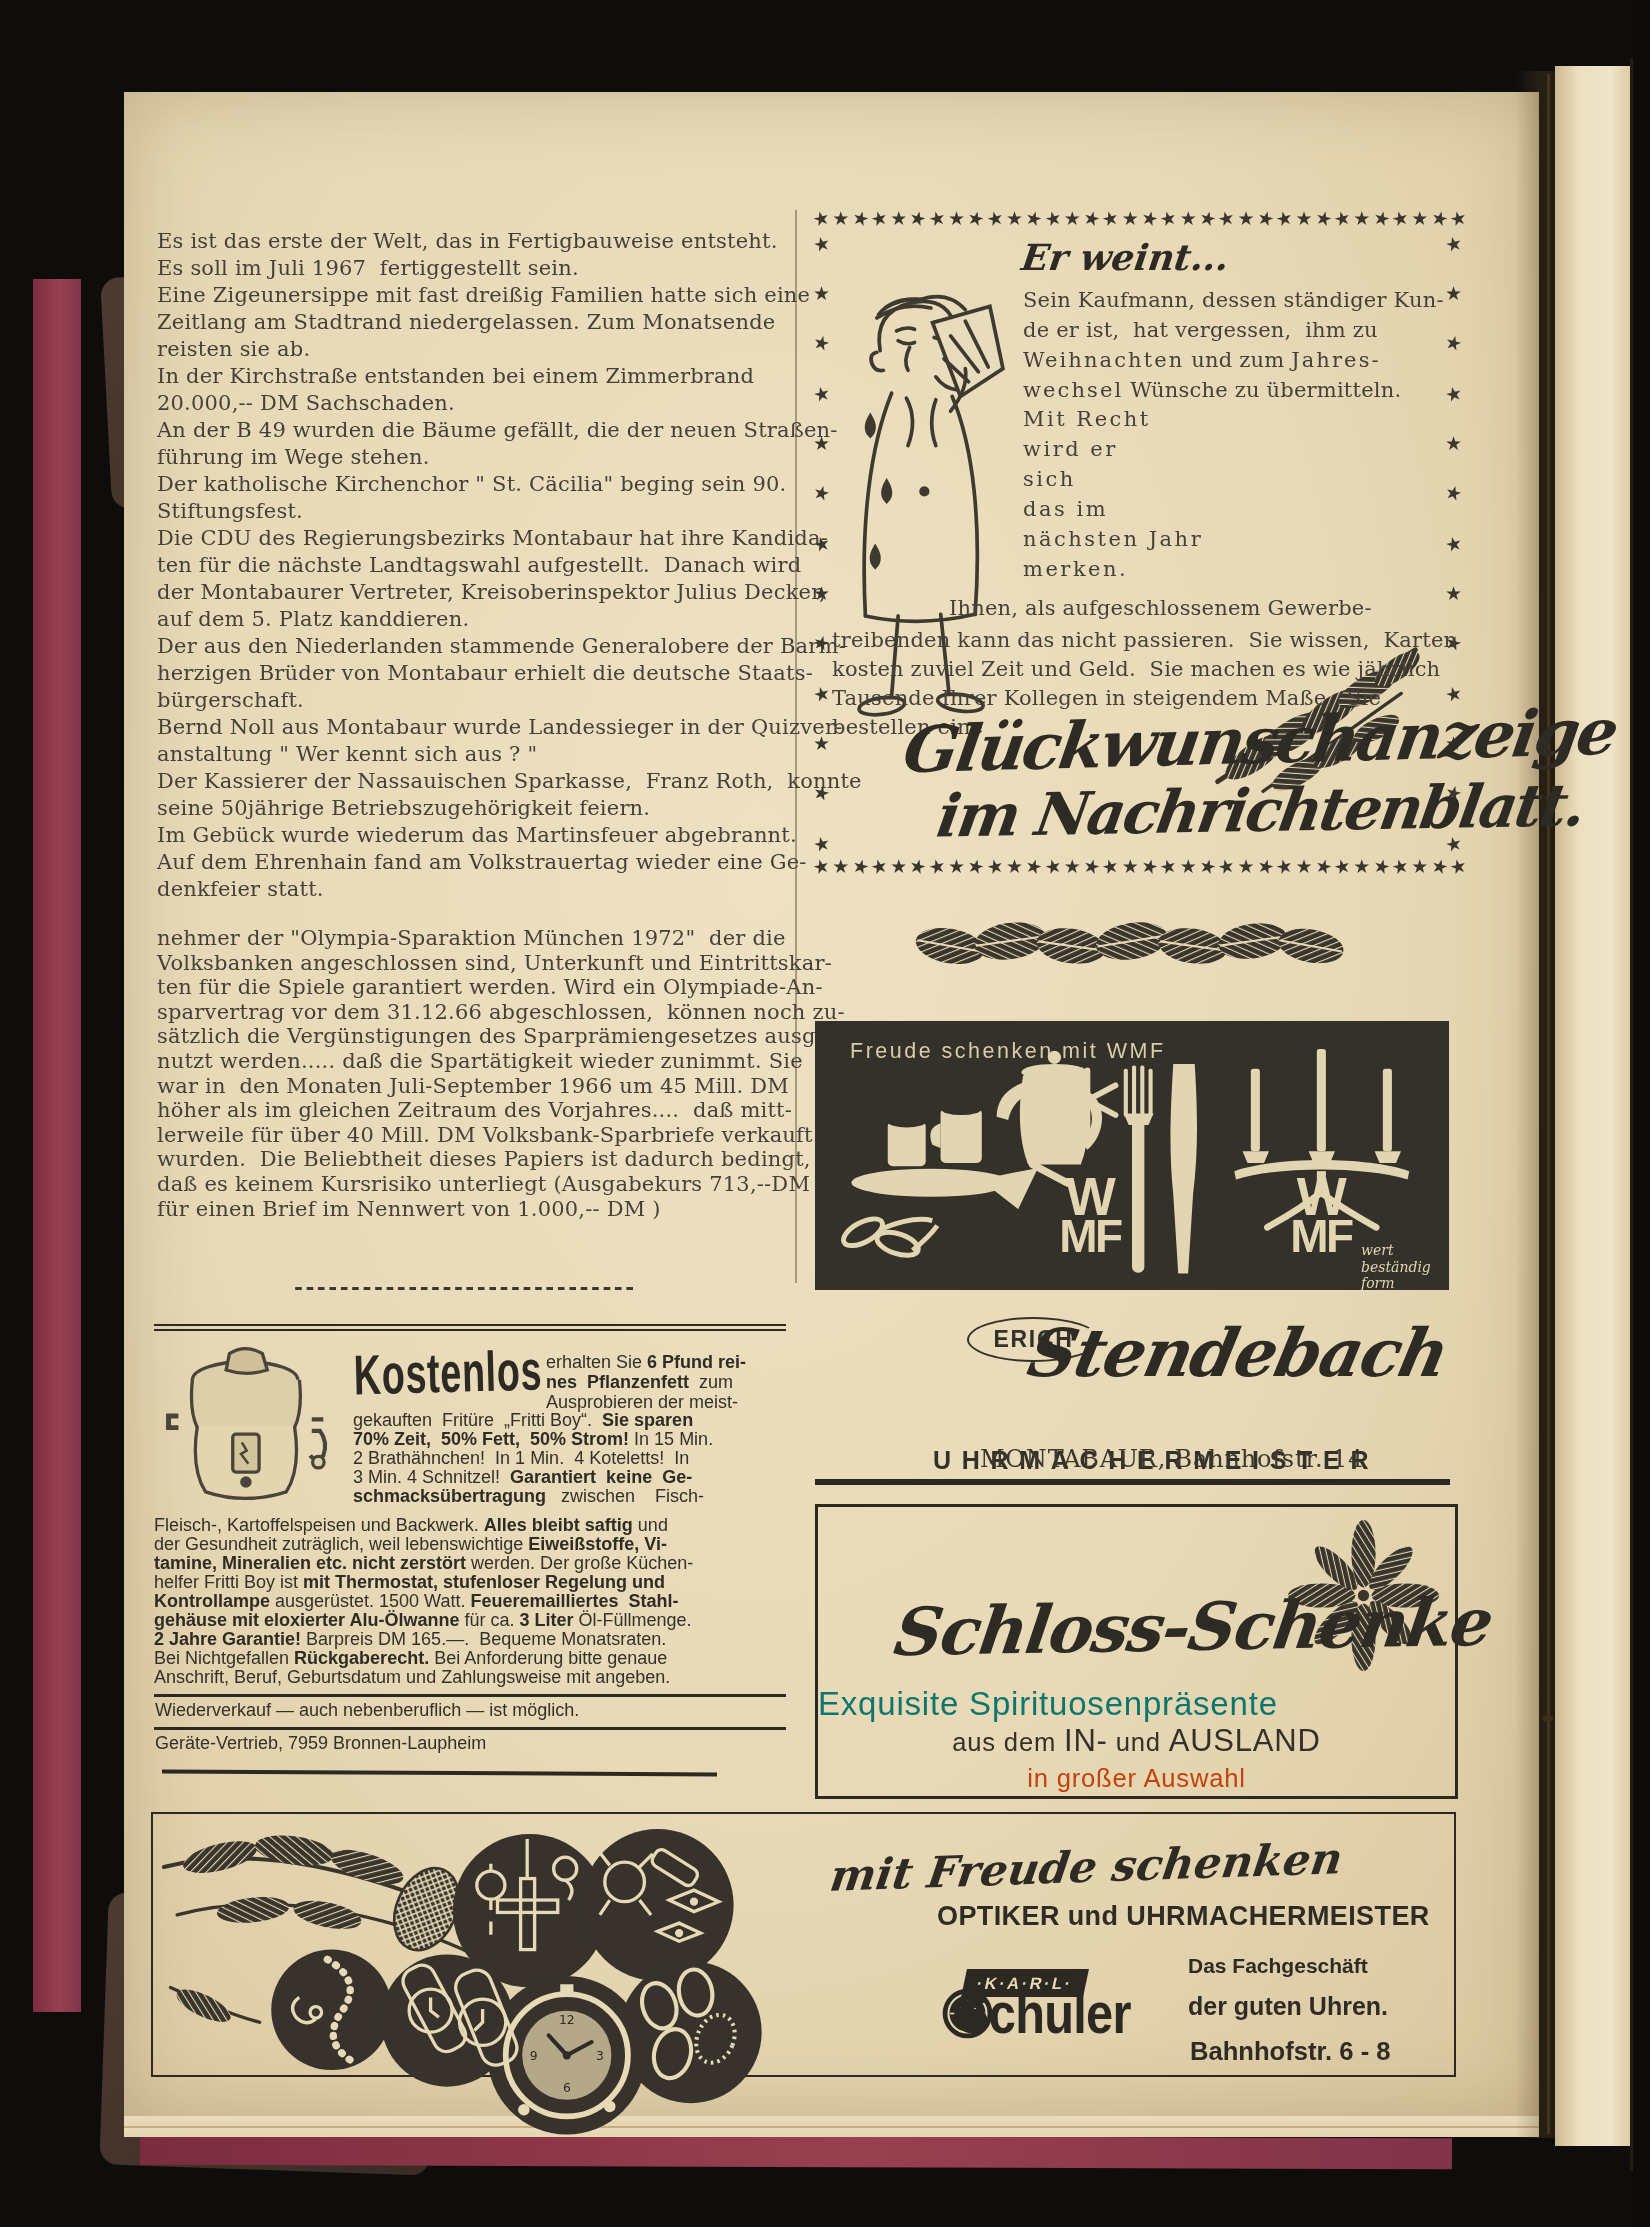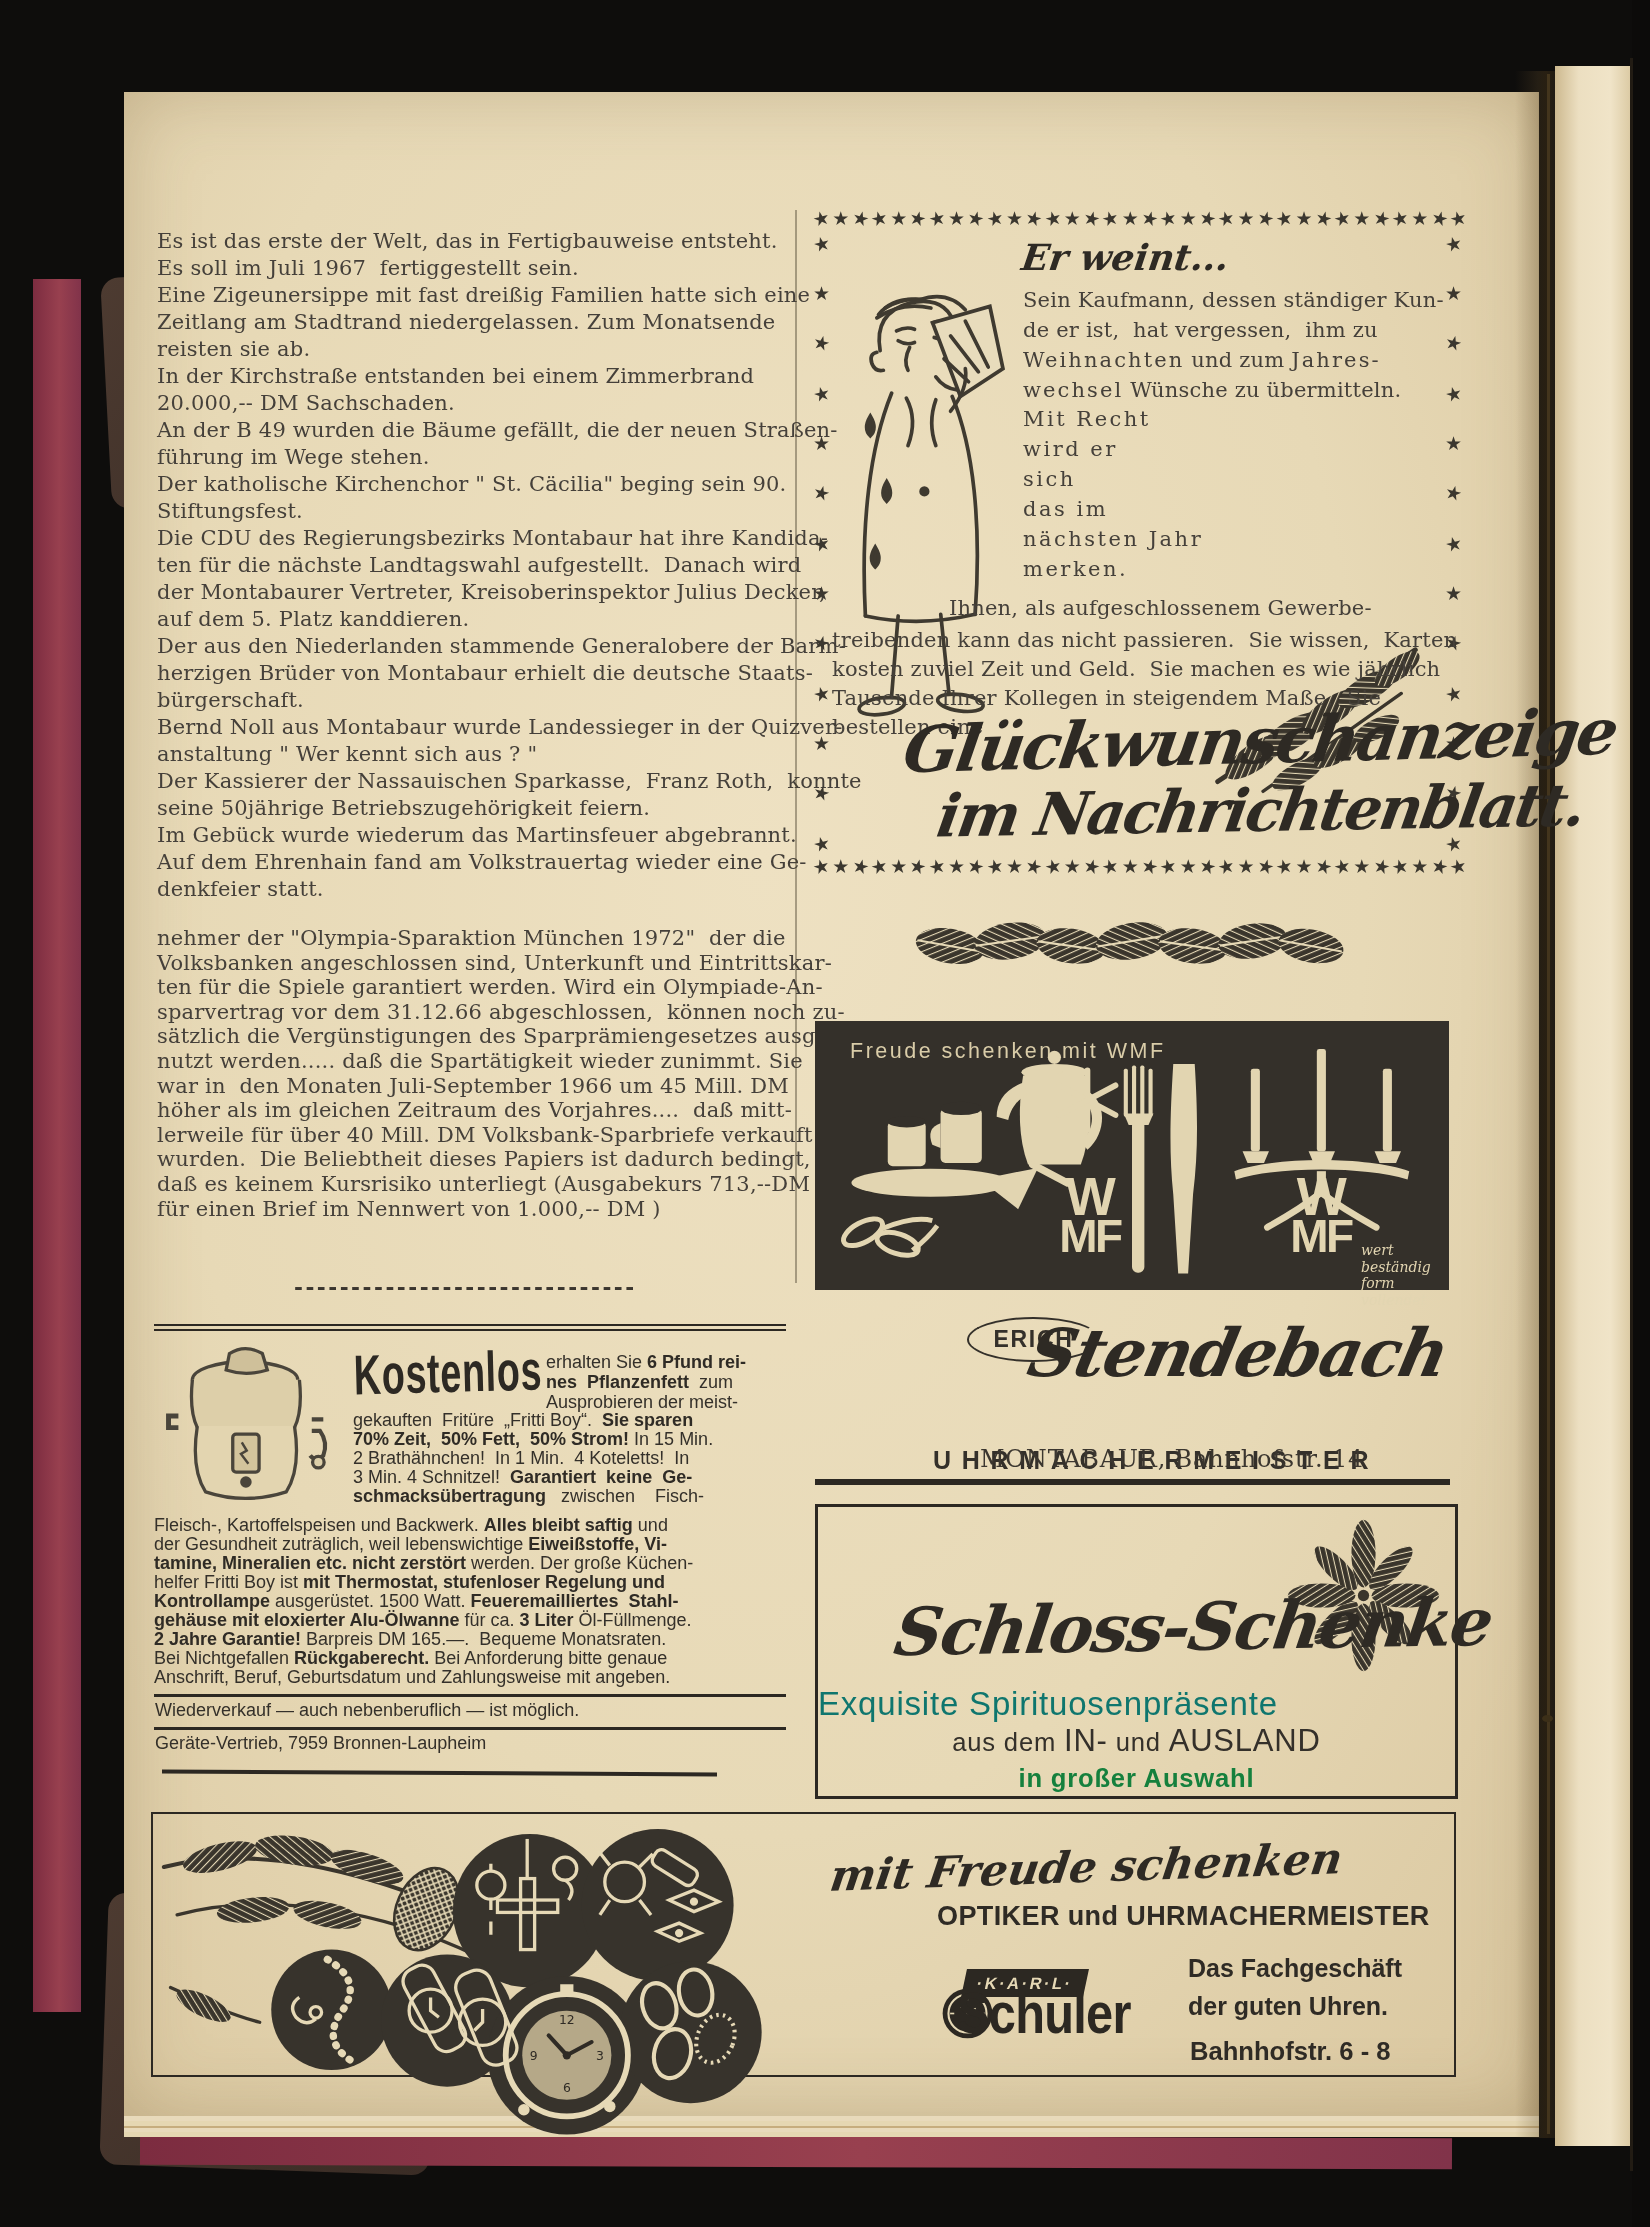--- a/index.html
+++ b/index.html
@@ -514,21 +514,21 @@
                 <ellipse rx="36" ry="13" fill="url(#hbB)"></ellipse>
               </g>
             </g>
           <circle r="7" fill="#3a352c"></circle>
         </g>
       </g>
     </svg>
     <div class="abs script" style="left:78px;top:81px;font-size:66px;letter-spacing:-1.7px;transform:skewX(-9deg) rotate(-1deg);white-space:nowrap;">Schloss-Schenke</div>
     <div class="abs sans" style="left:0;top:178px;width:100%;text-align:left;font-size:33px;font-weight:500;color:#0f766e;letter-spacing:0.8px;">Exquisite Spirituosenpräsente</div>
     <div class="abs sans" style="left:0;top:216px;width:100%;text-align:center;font-size:25.6px;font-weight:500;color:#34302a;letter-spacing:0.8px;"><span>aus dem </span><span class="big">IN-</span><span> und </span><span class="big">AUSLAND</span></div>
-    <div class="abs sans" style="left:0;top:257px;width:100%;text-align:center;font-size:25.6px;font-weight:700;color:#15803d;letter-spacing:0.8px;">in großer Auswahl</div>
+    <div class="abs sans" style="left:0;top:257px;width:100%;text-align:center;font-size:25.6px;font-weight:400;color:#c2410c;letter-spacing:0.8px;">in großer Auswahl</div>
   </div>
 
   <div class="abs" style="left:151px;top:1812px;width:1301px;height:261px;border:2.5px solid #2c2822;"></div>
 
   <svg class="abs" viewBox="0 0 780 392" style="left:154px;top:1814px;width:644px;height:324px;">
 
     <g stroke="#3a352c" fill="none" stroke-linecap="round">
       <path d="M12,64 C120,36 260,64 430,146" stroke-width="5"></path>
       <path d="M28,122 C140,92 280,118 392,172" stroke-width="4"></path>
       <path d="M20,210 C60,228 96,244 128,252" stroke-width="4"></path>
@@ -642,18 +642,18 @@
         <line x1="48" y1="32" x2="53" y2="32"></line>
       <line x1="32" y1="32" x2="24" y2="24"></line>
         <line x1="32" y1="32" x2="42" y2="26"></line>
     </g>
   </svg>
   <div class="abs" style="left:964px;top:1969px;width:122px;height:28px;background:#2c2822;transform:skewX(-12deg);display:flex;align-items:center;justify-content:center;">
     <span class="sans" style="color:#e6d9b6;font-size:16.5px;font-weight:700;letter-spacing:2.5px;">·K·A·R·L·</span>
   </div>
   <div class="abs sans" style="left:957px;top:1979px;font-size:53px;font-weight:700;color:#2c2822;transform:scale(.92,1.1);transform-origin:left top;letter-spacing:-0.8px;">Schuler</div>
 
-  <div class="abs sans" style="left:1188px;top:1954px;font-size:25px;font-weight:700;color:#2f2b25;">Das Fachgeschäft</div>
+  <div class="abs sans" style="left:1188px;top:1954px;font-size:21px;font-weight:700;color:#2f2b25;">Das Fachgeschäft</div>
   <div class="abs sans" style="left:1188px;top:1992px;font-size:25px;font-weight:700;color:#2f2b25;">der guten Uhren.</div>
   <div class="abs sans" style="left:1190px;top:2037px;font-size:25.6px;font-weight:700;color:#2f2b25;">Bahnhofstr. 6 - 8</div>
 
 </div>
 
 
 </body></html>

